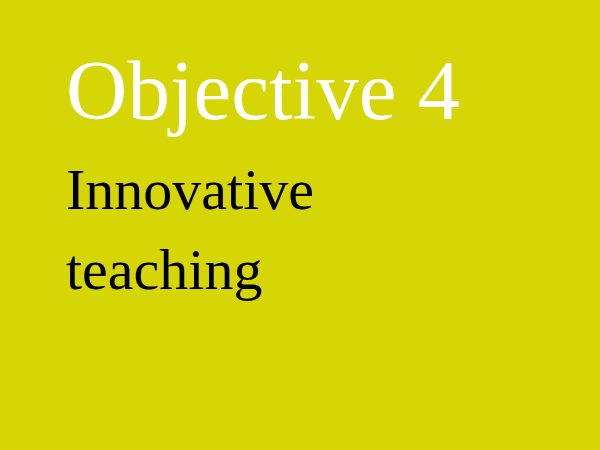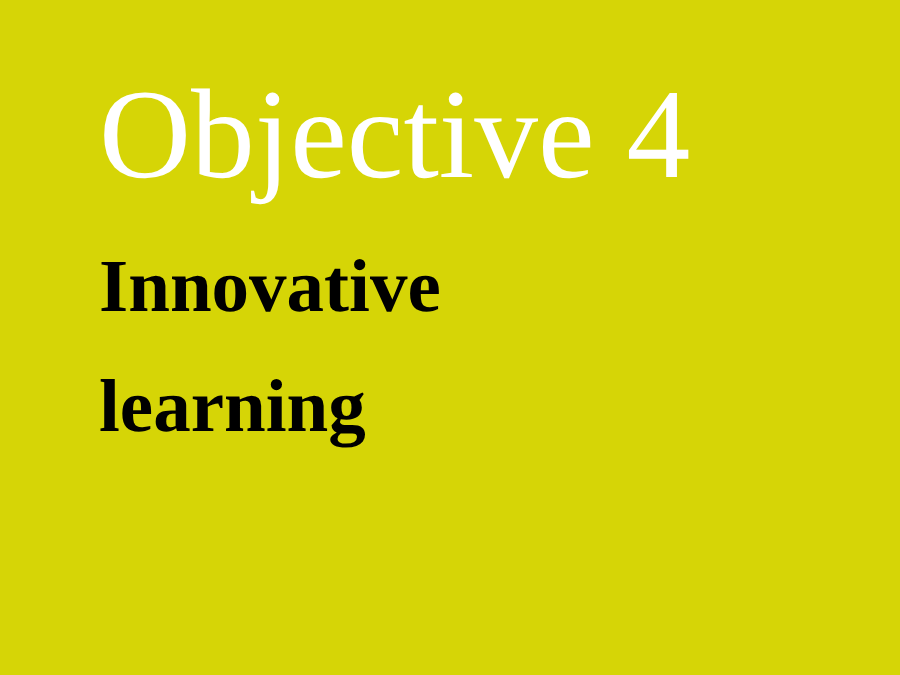--- a/index.html
+++ b/index.html
@@ -37,34 +37,33 @@
     letter-spacing: 0px;
   }
   #title-line {
     color: #FFFFFF;
     font-size: 85px;
     line-height: 85px;
     margin-bottom: 17px;
   }
   .subtitle-line {
     color: #000000;
-    font-size: 50px;
+    font-size: 58px;
     line-height: 80px;
-    font-weight: bold;
   }
 </style>
 </head>
 <body>
 
 <div id="slide" style="background: rgb(214, 213, 6);">
 
   <div id="text-block">
 
     <div class="line" id="title-line" style="color: rgb(255, 255, 255);">Objective 4</div>
 
     <div class="line subtitle-line" style="color: rgb(0, 0, 0);">Innovative</div>
 
 
-    <div class="line subtitle-line" style="color: rgb(0, 0, 0);">learning</div>
+    <div class="line subtitle-line" style="color: rgb(0, 0, 0);">teaching</div>
 
   </div>
 
 </div>
 
 </body></html>

